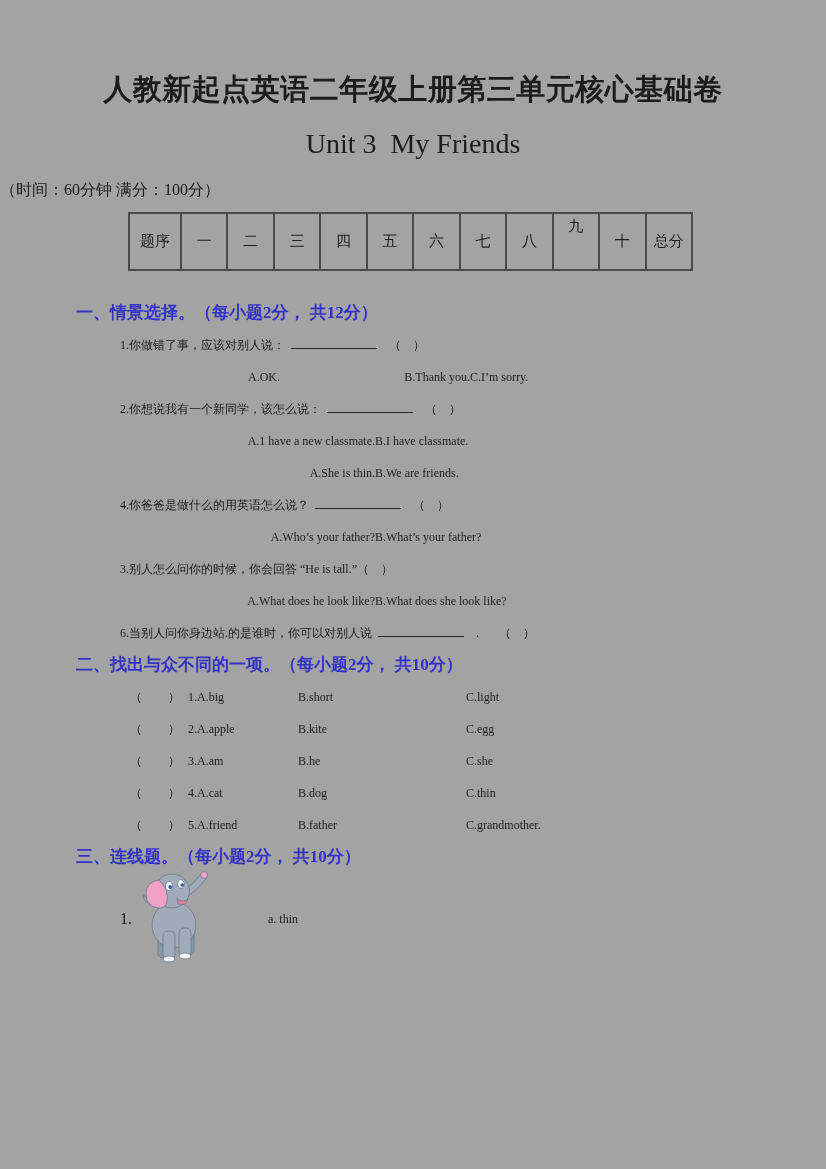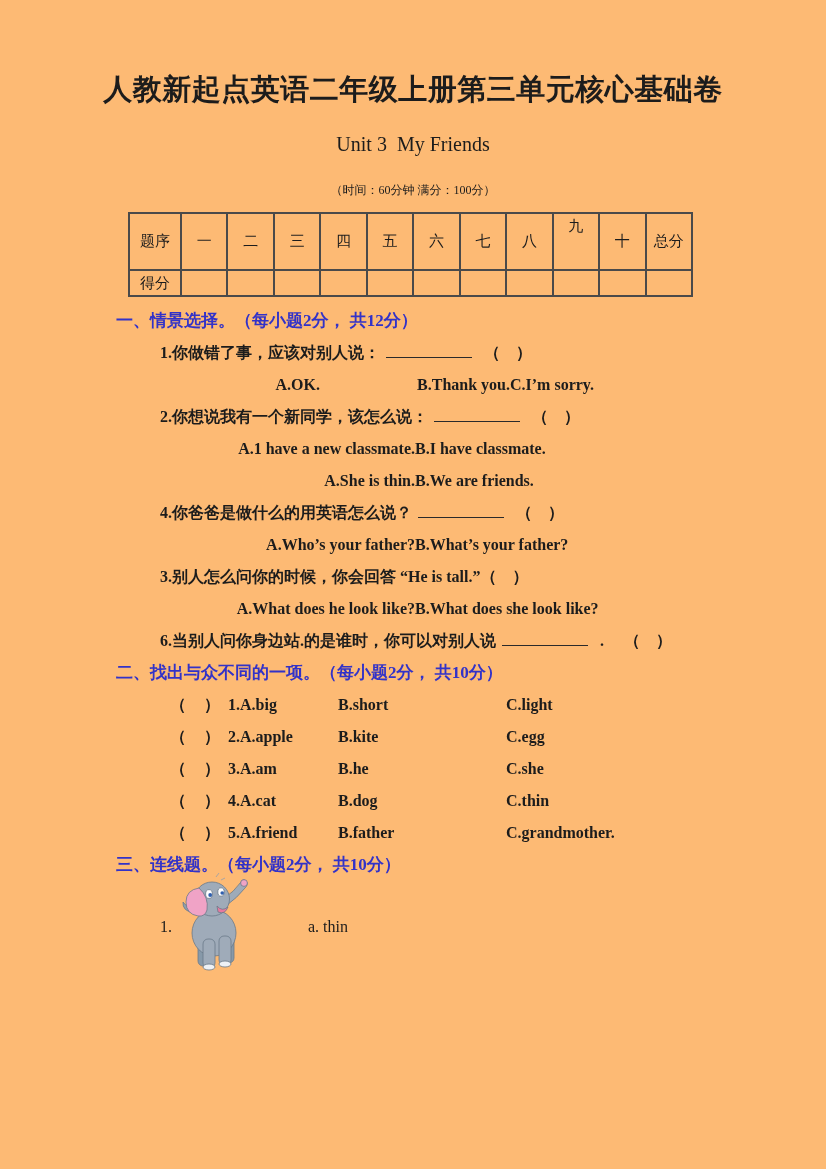--- a/index.html
+++ b/index.html
@@ -1,63 +1,62 @@
 <!DOCTYPE html>
 <html><head>
 <meta charset="utf-8">
 <style>
   html,body { margin:0; padding:0; background:#ffffff; }
   .page {
     position:relative;
     width:826px; height:1169px;
-    background:#fdba74;
+    background:#a3a3a3;
     overflow:hidden;
     font-family:"Liberation Serif","DejaVu Serif",serif;
     color:#1c1c1c;
   }
   .title {
     margin:0; padding-top:72px;
     text-align:center;
     font-family:"Liberation Sans","DejaVu Sans",sans-serif;
     font-size:29px; font-weight:700; line-height:34px;
     letter-spacing:0.5px;
     white-space:pre;
   }
   .subtitle {
     margin:0; padding-top:24px;
     text-align:center;
-    font-size:20px; font-weight:400; line-height:28px;
+    font-size:28px; font-weight:400; line-height:28px;
     white-space:pre;
   }
   .meta {
     padding-top:22px;
-    text-align:center;
-    font-size:12px; line-height:20px;
+    font-size:16px; line-height:20px;
     white-space:pre;
   }
   table.score-table {
     border-collapse:collapse;
     table-layout:fixed;
     margin:12px 0 0 128px;
     width:565px;
   }
   table.score-table td {
     border:2px solid #4a4a4a;
     text-align:center;
     vertical-align:middle;
     font-size:15px;
     padding:0;
     overflow:hidden;
   }
   table.score-table tr.hdr td { height:52px; }
   table.score-table tr.scr td { height:24px; }
   table.score-table td.lbl { width:50px; }
   table.score-table td.vtop { vertical-align:top; padding-top:3px; }
-  .content { margin-left:116px; padding-top:8px; }
-  .line { height:32px; line-height:32px; white-space:nowrap; font-size:16px;font-weight:bold; }
+  .content { margin-left:76px; padding-top:26px; }
+  .line { height:32px; line-height:32px; white-space:nowrap; font-size:12px; }
   .sec-head { color:#3232c8; font-size:17px; font-weight:600; }
   .q, .opts { padding-left:44px; }
   .blank {
     display:inline-block;
     width:86px; height:4px;
     border-bottom:1px solid #2a2a2a;
     margin:0 12px 0 6px;
   }
   .dot { margin-right:20px; }
   .opts span { display:inline-block;text-align:right; }
@@ -67,21 +66,21 @@
   .opts2n .oa { width:190px; }
   .s2row { padding-left:54px; }
   .s2row .br {
     display:inline-flex; justify-content:space-between;
     width:50px; margin-right:8px;
   }
   .s2row .ca { display:inline-block; width:110px; }
   .s2row .cb { display:inline-block; width:168px; }
   .match-item { position:relative; height:110px; }
   .mnum { position:absolute; left:44px; top:36px; font-size:16px; line-height:20px; }
-  .mtext { position:absolute; left:192px; top:36px; font-size:16px; line-height:20px; }
+  .mtext { position:absolute; left:192px; top:36px; font-size:12px; line-height:20px; }
   .elephant-wrap { position:absolute; left:64px; top:-8px; }
 </style>
 </head>
 <body>
 
 <div class="page">
 
   <h1 class="title">人教新起点英语二年级上册第三单元核心基础卷</h1>
   <h2 class="subtitle">Unit 3  My Friends</h2>
   <div class="meta">（时间：60分钟 满分：100分）</div>
@@ -94,34 +93,20 @@
       <td>二</td>
       <td>三</td>
       <td>四</td>
       <td>五</td>
       <td>六</td>
       <td>七</td>
       <td>八</td>
       <td class="vtop">九</td>
       <td>十</td>
       <td>总分</td>
-    </tr>
-    <tr class="scr">
-      <td class="lbl">得分</td>
-      <td></td>
-      <td></td>
-      <td></td>
-      <td></td>
-      <td></td>
-      <td></td>
-      <td></td>
-      <td></td>
-      <td></td>
-      <td></td>
-      <td></td>
     </tr>
   </tbody>
     </table>
 
   <div class="content">
 
     <div class="line sec-head">一、情景选择。（每小题2分， 共12分）</div>
 
     <div class="line q">
       <span>1.你做错了事，应该对别人说：</span><span class="blank"></span><span>（　）</span>

